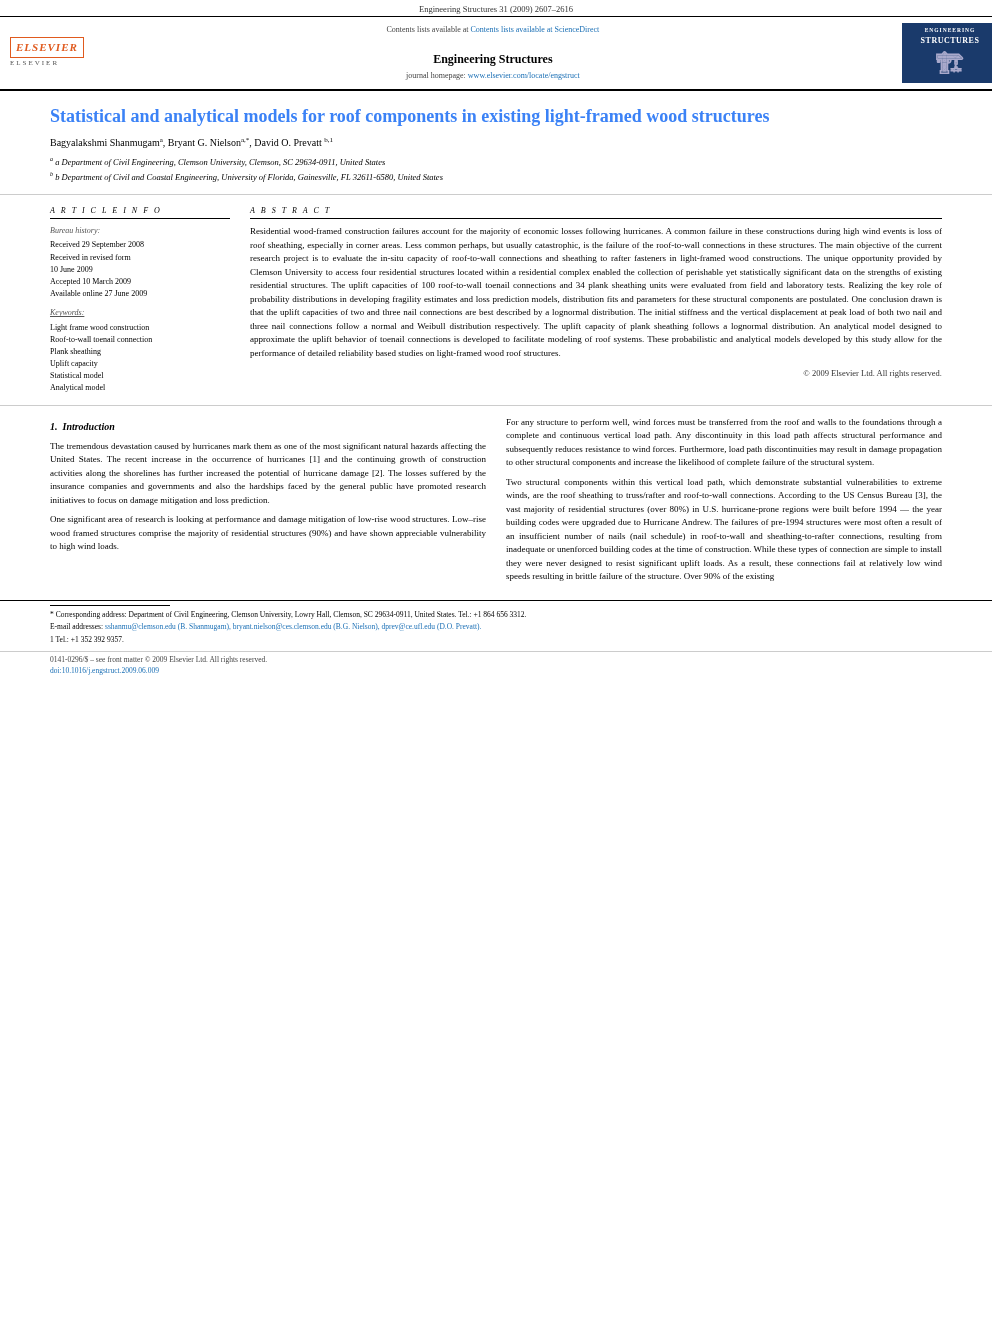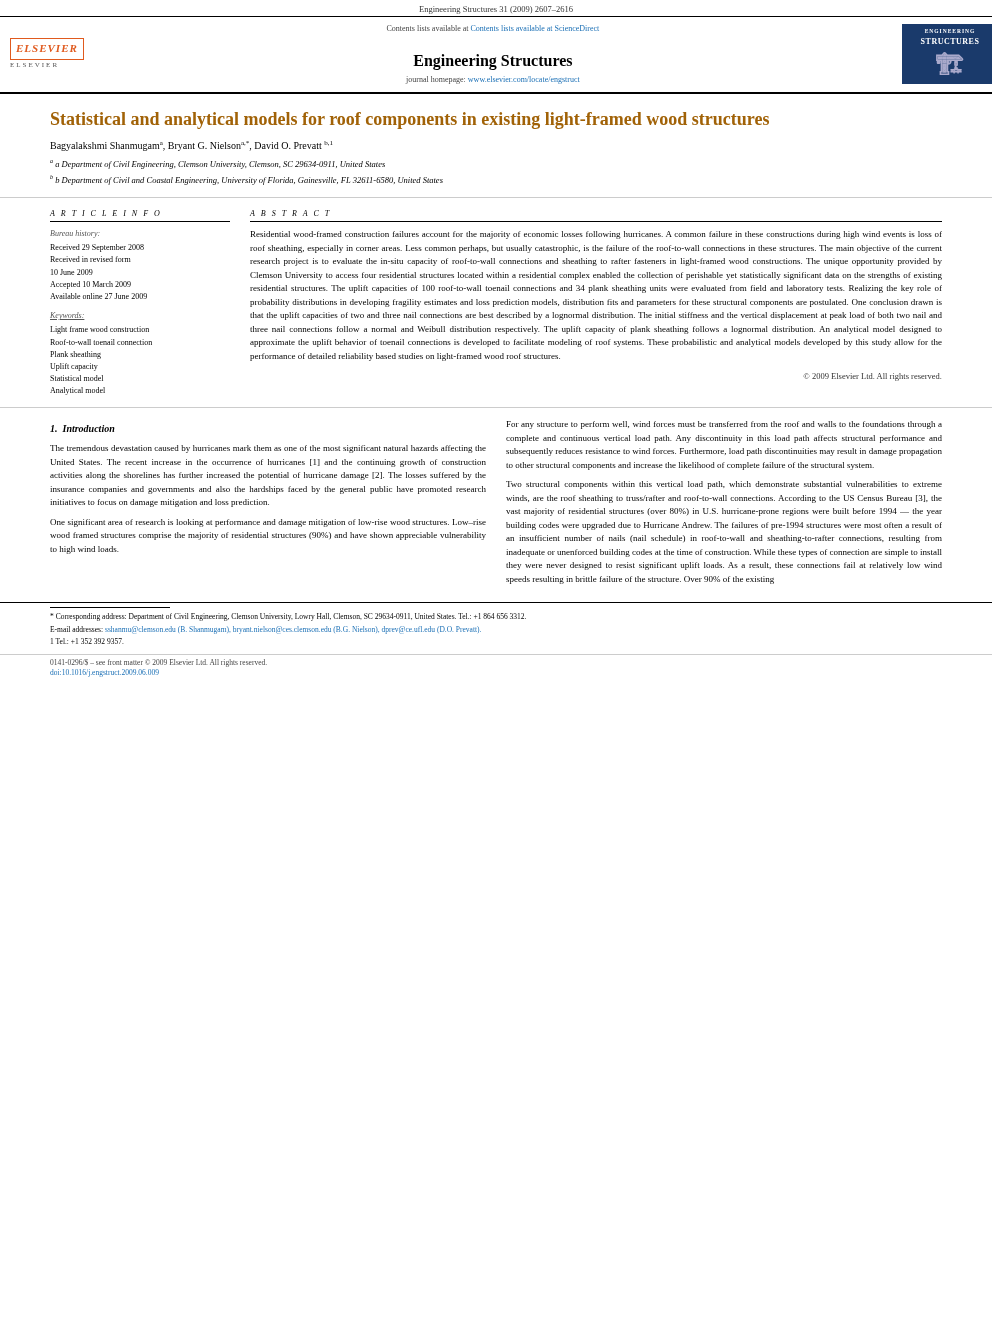--- a/index.html
+++ b/index.html
@@ -54,21 +54,21 @@
       flex: 1;
       text-align: center;
       padding: 0 20px;
     }
     .contents-line {
       font-size: 8px;
       color: #444;
       margin-bottom: 16px;
     }
     .journal-title-header {
-      font-size: 16px;
+      font-size: 12px;
       font-weight: bold;
       color: #000;
       margin-bottom: 2px;
     }
     .journal-homepage {
       font-size: 8px;
       color: #444;
     }
     .header-right {
       width: 80px;
@@ -107,21 +107,21 @@
     }
 
     
     .article-title-section {
       padding: 14px 50px 8px 50px;
       border-bottom: 1px solid #ccc;
     }
     .article-title {
       font-size: 18px;
       font-weight: bold;
-      color: #a16207;
+      color: #3b82f6;
       line-height: 1.3;
       margin-bottom: 8px;
     }
     .article-authors {
       font-size: 10px;
       color: #000;
       margin-bottom: 4px;
     }
     .article-authors sup {
       font-size: 7px;

